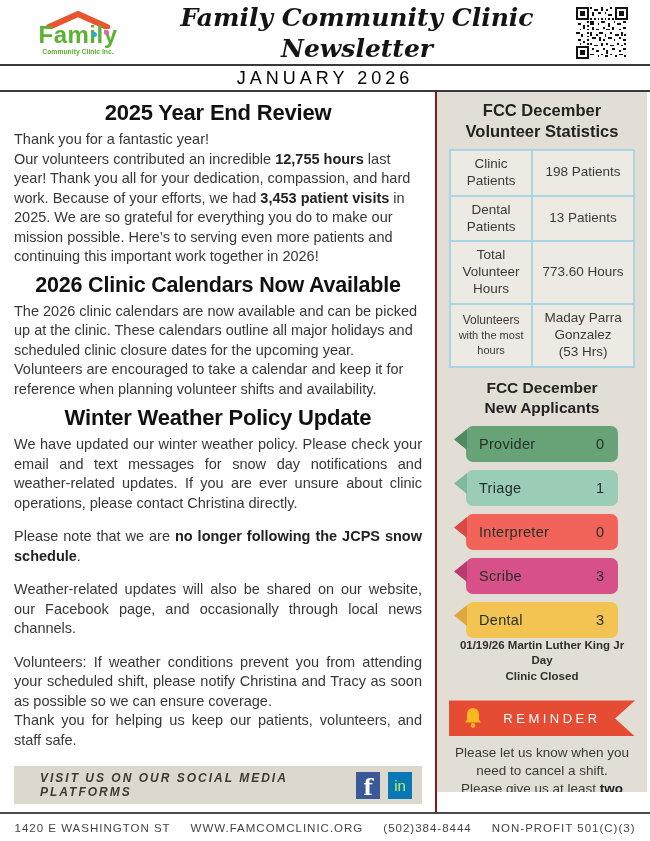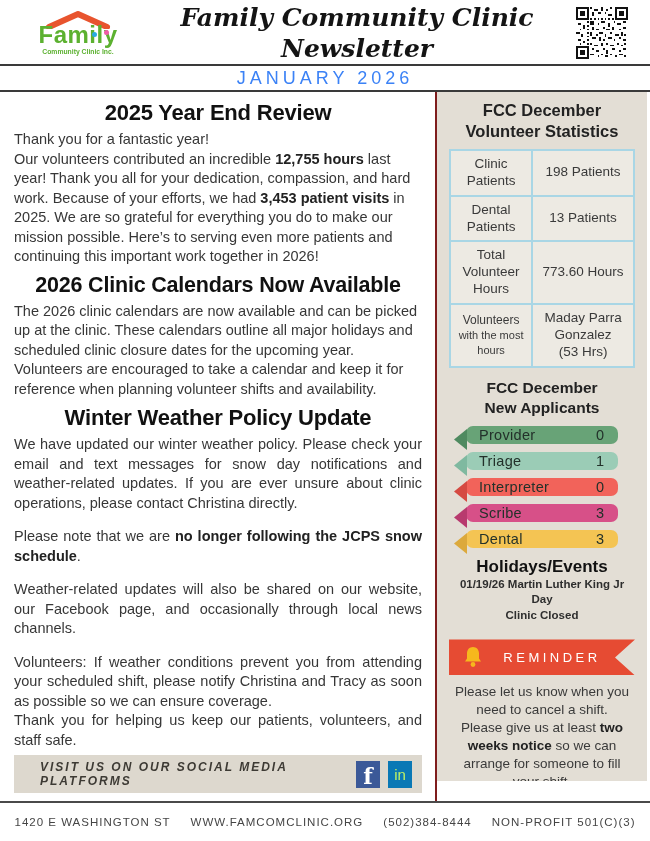--- a/index.html
+++ b/index.html
@@ -26,21 +26,21 @@
   .masthead { text-align:center; flex:1; padding:0 8px; }
   .masthead-line {
     font-family:"DejaVu Serif", serif; font-style:italic; font-weight:bold;
     font-size:25px; color:#141414; line-height:1.25;
   }
   .qr { width:52px; height:52px; }
 
   
   .dateband {
     height:26px; border-bottom:2px solid #3a3a3a; display:flex; align-items:center; justify-content:center;
-    font-size:18px; letter-spacing:4px; color:#3b82f6; background:#fff;
+    font-size:18px; letter-spacing:4px; color:#000000; background:#fff;
   }
 
   
   .main { flex:1; display:flex; min-height:0; }
   .leftcol {
     width:437px; border-right:2px solid #7f1d1d; padding:2px 13px 0 14px;
     display:flex; flex-direction:column;
   }
   h2.section {
     text-align:center; font-size:22px; font-weight:bold; color:#111;
@@ -83,21 +83,21 @@
   .stats-table td {
     border:2px solid #a9d6e5; background:#edeae3; text-align:center;
     font-size:13.5px; color:#3a3a3a; padding:5px 2px; line-height:1.25;
   }
   .stats-table td.small { font-size:12px; }
   .cell-sub { font-size:11px; }
   .cell-tiny { font-size:10.5px; line-height:1.3; }
 
   .applicants-title { margin-top:10px; font-size:15.5px; }
   .ribbon {
-    position:relative; width:152px; height:18px; margin:8px auto 0 auto;
+    position:relative; width:152px; height:36px; margin:8px auto 0 auto;
     border-radius:7px; background:var(--c); display:flex; align-items:center;
     padding:0 14px 0 13px; 
   }
   .ribbon-tail {
     position:absolute; left:-12px; top:3px; width:13px; height:21px;
     background:var(--cd); clip-path:polygon(100% 0, 0 50%, 100% 100%);
   }
   .ribbon-label { font-size:14.5px; color:#23312a; letter-spacing:0.3px; }
   .ribbon-count { margin-left:auto; font-size:14.5px; color:#23312a; }
 
@@ -109,21 +109,21 @@
     clip-path:polygon(0 0, 100% 0, calc(100% - 20px) 50%, 100% 100%, 0 100%);
   }
   .bell { margin-left:14px; flex:none; }
   .reminder-word {
     flex:1; text-align:center; color:#fff; font-size:13px; letter-spacing:3.5px; padding-right:14px;
   }
   .reminder-text { text-align:center; font-size:13.5px; color:#3a3a3a; line-height:18px; margin-top:8px; }
 
   
   .footer {
-    height:40px; border-top:2px solid #4a4a4a; display:flex; align-items:center; justify-content:center;
+    height:29px; border-top:2px solid #4a4a4a; display:flex; align-items:center; justify-content:center;
     font-size:11.5px; letter-spacing:1px; color:#454545; gap:20px; background:#fff;
   }
 </style>
 </head>
 <body>
 
 <div class="page">
 
   <div class="header">
     <div class="logo">
@@ -316,21 +316,20 @@
         <span class="ribbon-tail"></span>
         <span class="ribbon-label">Scribe</span>
         <span class="ribbon-count">3</span>
       </div>
       <div class="ribbon" style="--c: #f4c453; --cd: #dca93c;">
         <span class="ribbon-tail"></span>
         <span class="ribbon-label">Dental</span>
         <span class="ribbon-count">3</span>
       </div>
 
-      <div class="holidays-h">Holidays/Events</div>
       <div class="holiday-line">01/19/26 Martin Luther King Jr Day</div>
       <div class="holiday-line">Clinic Closed</div>
 
       <div class="reminder-banner">
         <svg class="bell" width="20" height="22" viewBox="0 0 20 22">
           <path d="M10 1 C13.6 1 16 3.8 16 7.4 L16 12.5 L18 15.5 L2 15.5 L4 12.5 L4 7.4 C4 3.8 6.4 1 10 1 Z" fill="#f6b81d"></path>
           <circle cx="10" cy="18.5" r="2.4" fill="#f6b81d"></circle>
         </svg>
         <span class="reminder-word">REMINDER</span>
       </div>

